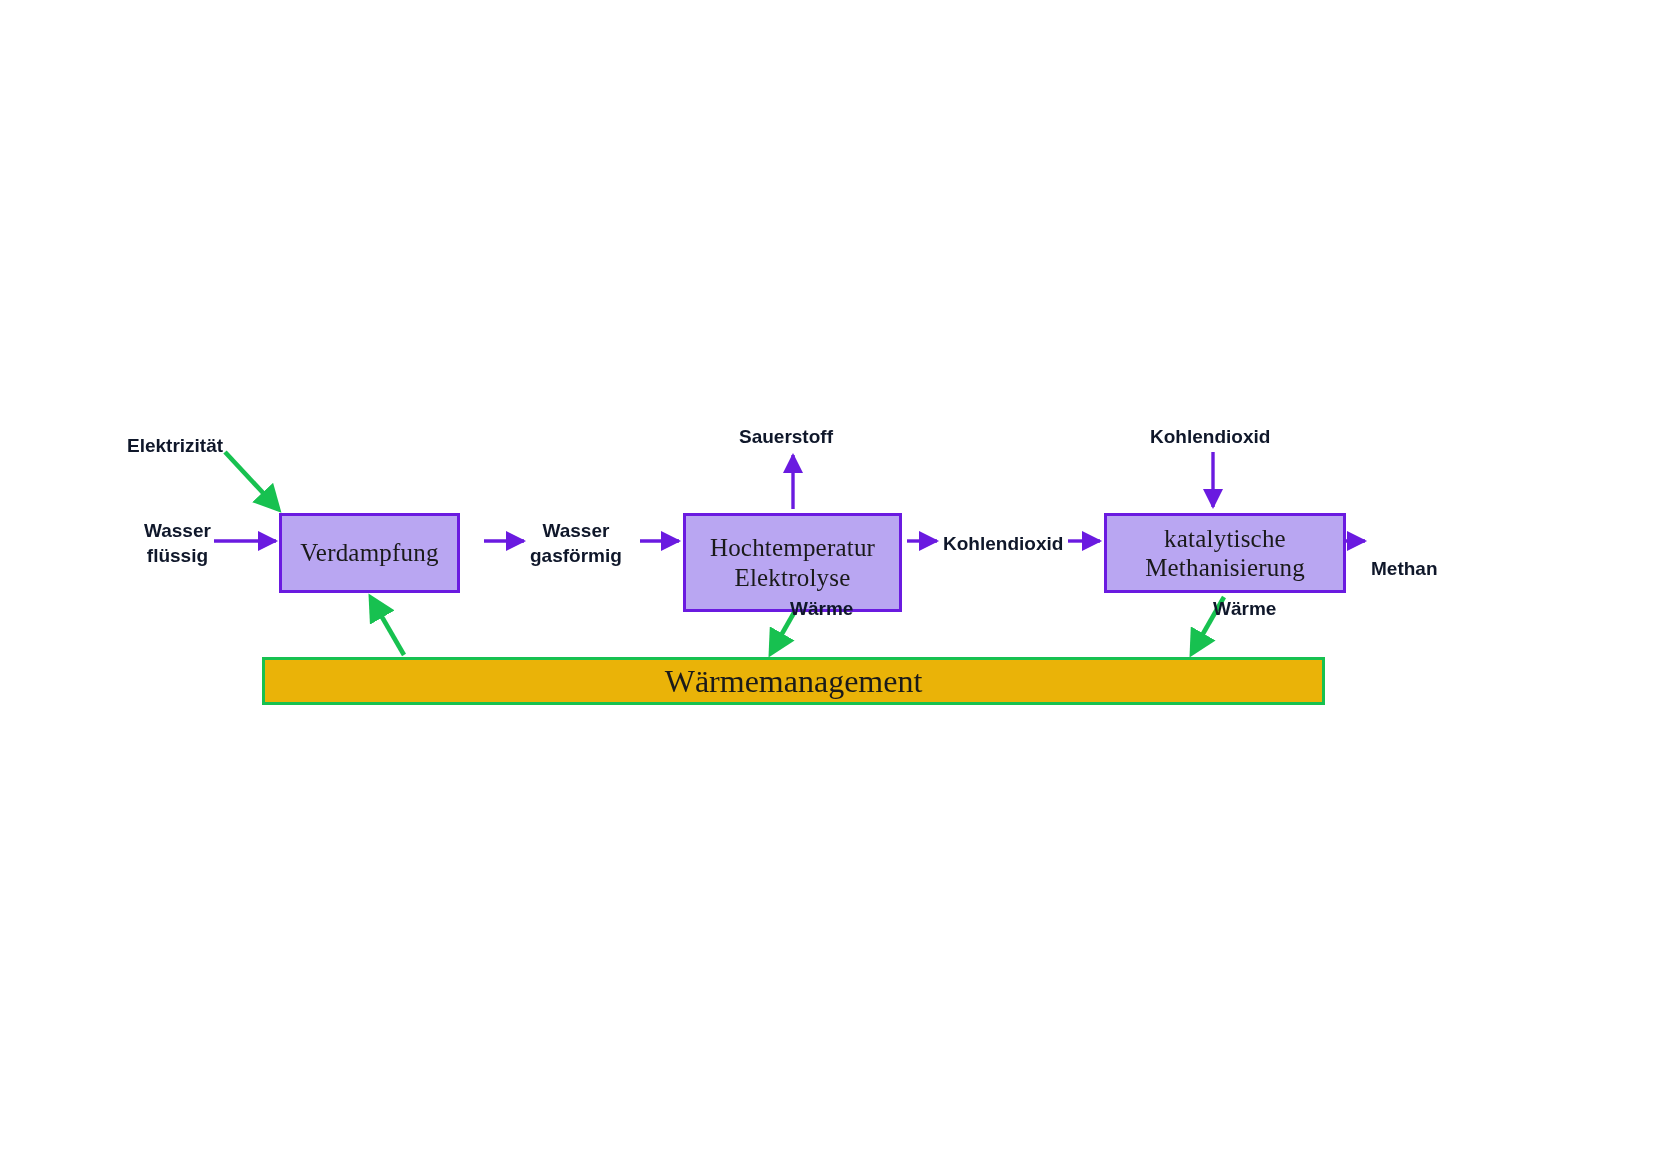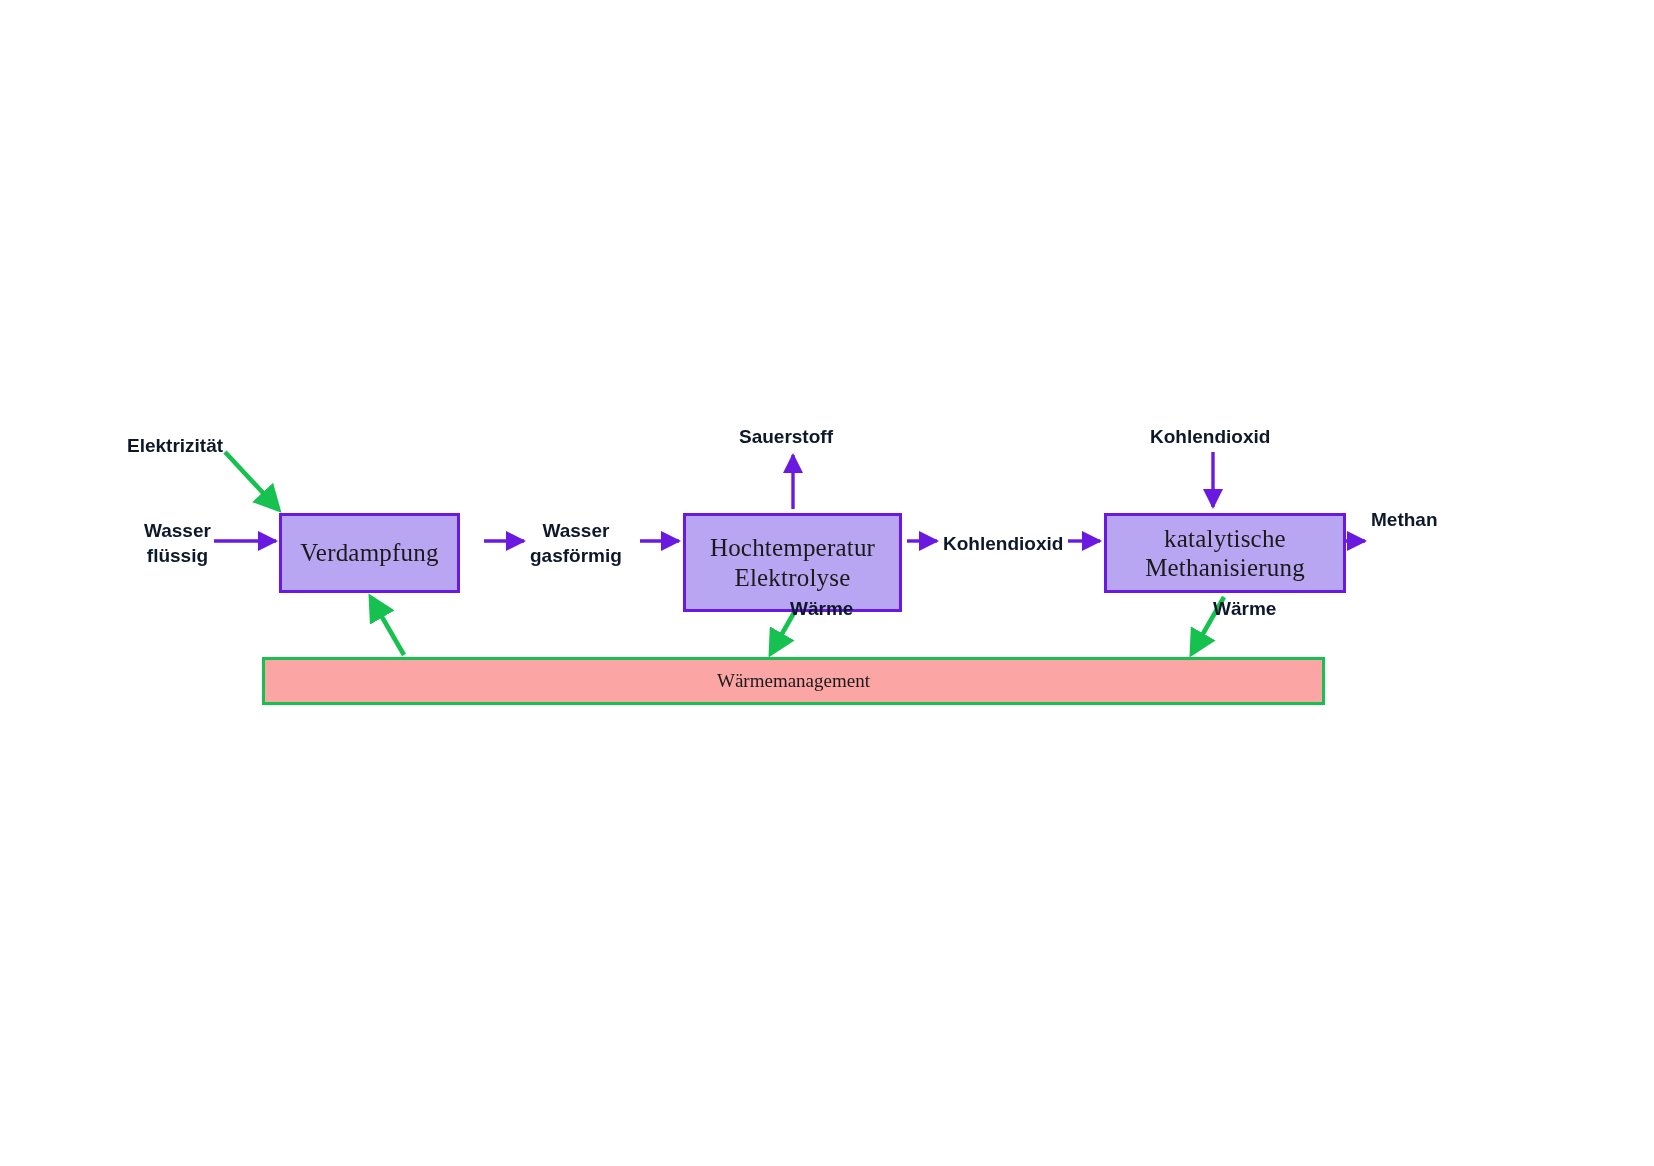--- a/index.html
+++ b/index.html
@@ -44,27 +44,27 @@
   #box-meth   { left: 1104px; top: 513px; width: 242px; height: 80px; }
 
   
   #heat-bar {
     position: absolute;
     left: 262px;
     top: 657px;
     width: 1063px;
     height: 48px;
     box-sizing: border-box;
-    background: #fca5a5;
+    background: #eab308;
     border: 3px solid #17c150;
     display: flex;
     align-items: center;
     justify-content: center;
     font-family: "Liberation Serif", serif;
-    font-size: 19px;
+    font-size: 32px;
     color: #1a1a1a;
   }
 
   
   .lbl {
     position: absolute;
     font-family: Liberation Sans, sans-serif;
     font-weight: bold;
     font-size: 19px;
     line-height: 1.32;
@@ -72,21 +72,21 @@
     white-space: nowrap;
   }
   .lbl.c { text-align: center; }
 
   #lbl-elektrizitaet { left: 127px; top: 433px; }
   #lbl-wasser-fl     { left: 144px; top: 518px; }
   #lbl-wasser-gas    { left: 530px; top: 518px; }
   #lbl-sauerstoff    { left: 739px; top: 424px; }
   #lbl-wasserstoff   { left: 943px; top: 531px; }
   #lbl-kohlendioxid  { left: 1150px; top: 424px; }
-  #lbl-methan        { left: 1371px; top: 507px; }
+  #lbl-methan        { left: 1371px; top: 556px; }
   #lbl-waerme-1      { left: 790px; top: 596px; }
   #lbl-waerme-2      { left: 1213px; top: 596px; }
 </style>
 </head>
 <body>
 
 <div id="canvas">
 
   <svg class="svg-layer" viewBox="0 0 1654 1166" xmlns="http://www.w3.org/2000/svg">
     <defs>

